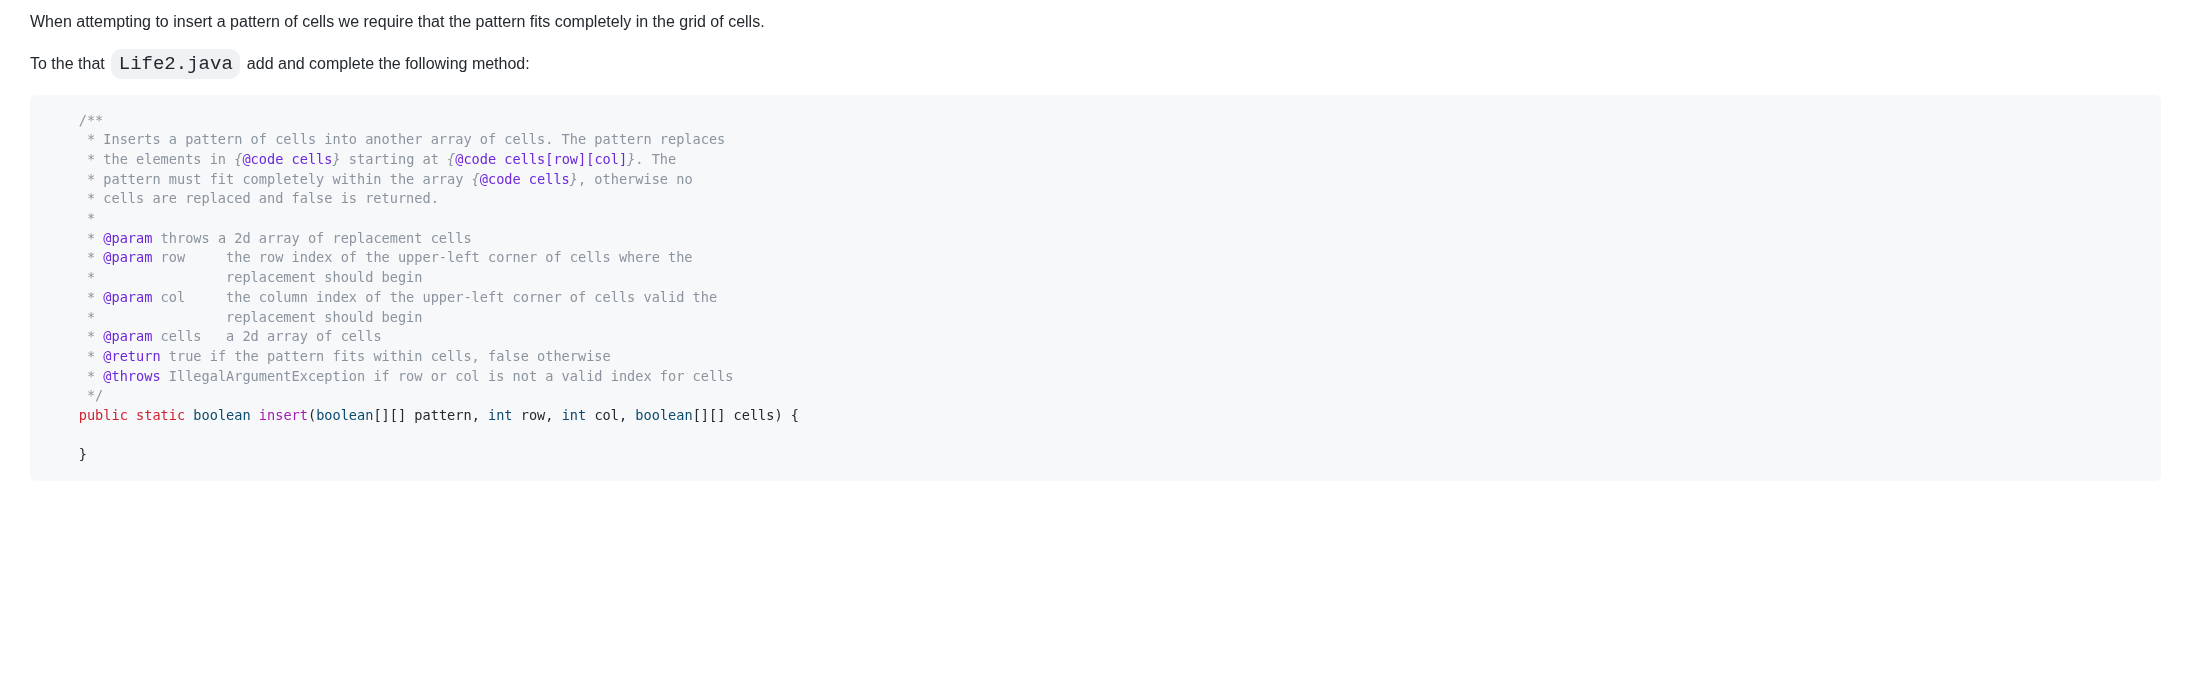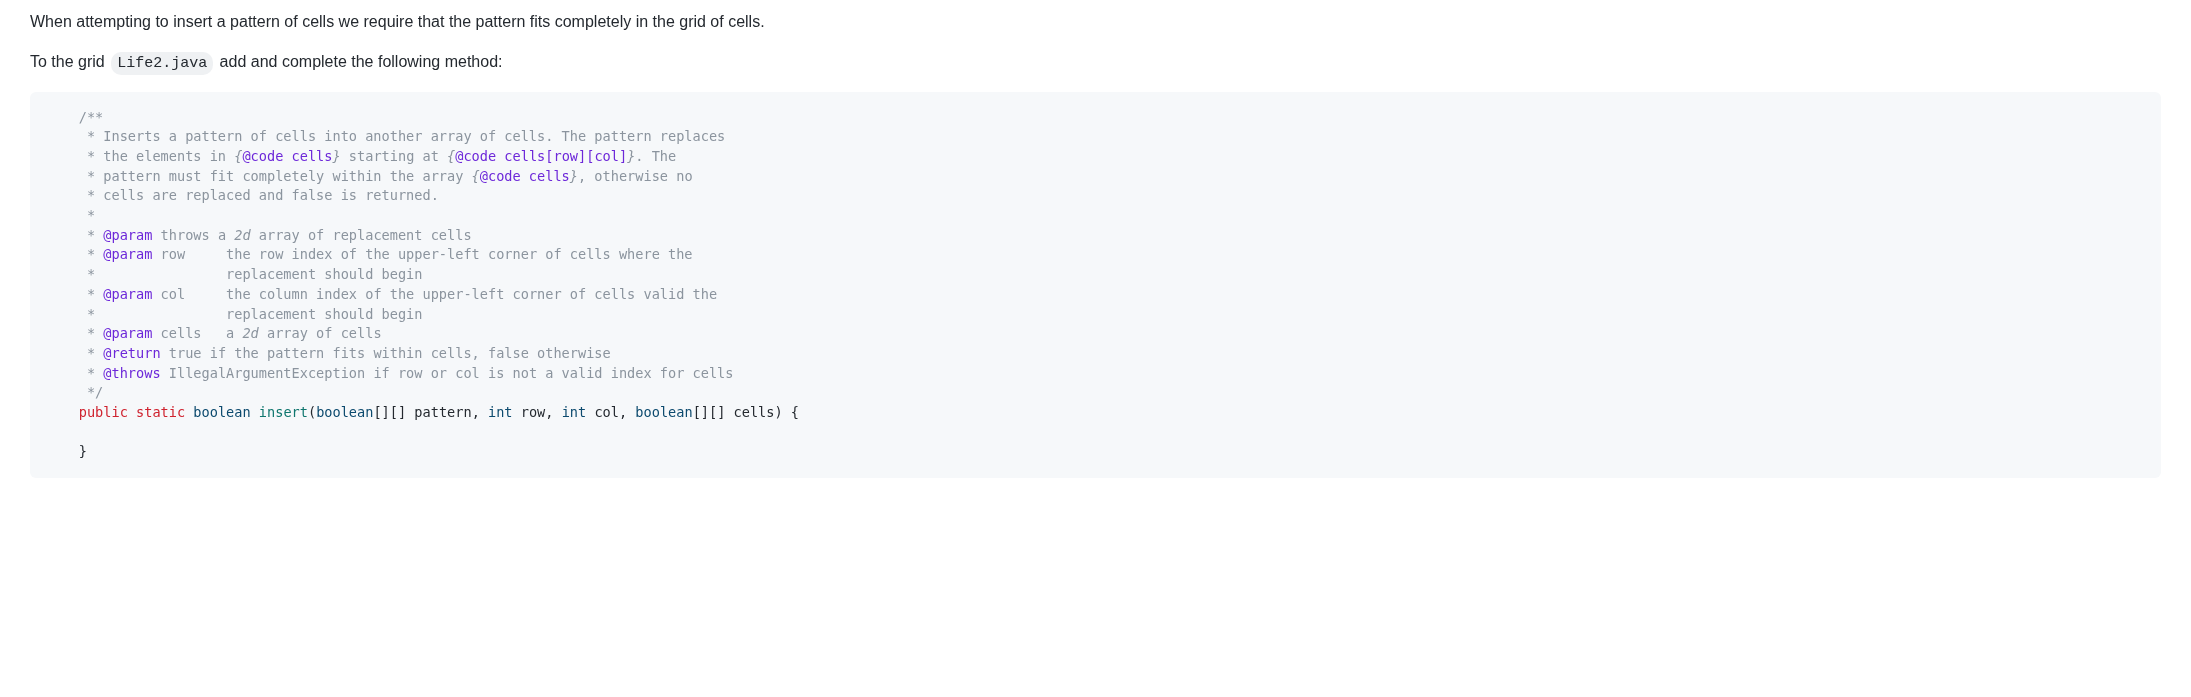--- a/index.html
+++ b/index.html
@@ -17,21 +17,21 @@
     }
     .content {
       max-width: 100%;
     }
     .para {
       margin-bottom: 16px;
       color: #24292f;
     }
     .inline-code {
       font-family: ui-monospace, SFMono-Regular, "SF Mono", Menlo, Consolas, "Liberation Mono", monospace;
-      font-size: 15px;
+      font-size: 19px;
       background-color: rgba(175, 184, 193, 0.2);
       padding: 0.2em 0.4em;
       border-radius: 10px;
       margin: 0 2px;
     }
     .code-block {
       background-color: #f6f8fa;
       border-radius: 6px;
       padding: 16px;
       overflow-x: auto;
@@ -40,35 +40,35 @@
       line-height: 1.45;
       margin-top: 12px;
     }
     .code-block pre {
       margin: 0;
       white-space: pre;
     }
     .c-comment { color: #8b949e; }
     .c-javadoc-annotation { color: #6d28d9; }
     .c-javadoc-brace { color: #8b949e; font-style: italic; }
-    .c-number { color: #8b949e; font-style: italic; }
+    .c-number { color: #8b949e; }
     .c-keyword { color: #cf222e; }
     .c-type { color: #0c4a6e; }
-    .c-function { color: #0f766e; }
+    .c-function { color: #a21caf; }
     .c-plain { color: #24292f; }
   </style>
 </head>
 <body>
 
 <div class="content">
 
   <p class="para">When attempting to insert a pattern of cells we require that the pattern fits completely in the grid of cells.</p>
 
   <p class="para">
-    <span>To the grid </span><code class="inline-code">Life2.java</code><span> add and complete the following method:</span>
+    <span>To the that </span><code class="inline-code">Life2.java</code><span> add and complete the following method:</span>
   </p>
 
   <div class="code-block">
 <pre><span class="c-comment">    /**</span>
 <span class="c-comment">     * Inserts a pattern of cells into another array of cells. The pattern replaces</span>
 <span class="c-comment">     * the elements in </span><span class="c-javadoc-brace">{</span><span class="c-javadoc-annotation">@code cells</span><span class="c-javadoc-brace">}</span><span class="c-comment"> starting at </span><span class="c-javadoc-brace">{</span><span class="c-javadoc-annotation">@code cells[row][col]</span><span class="c-javadoc-brace">}</span><span class="c-comment">. The</span>
 <span class="c-comment">     * pattern must fit completely within the array </span><span class="c-javadoc-brace">{</span><span class="c-javadoc-annotation">@code cells</span><span class="c-javadoc-brace">}</span><span class="c-comment">, otherwise no</span>
 <span class="c-comment">     * cells are replaced and false is returned.</span>
 <span class="c-comment">     * </span>
 <span class="c-comment">     * </span><span class="c-javadoc-annotation">@param</span><span class="c-comment"> throws a </span><span class="c-number">2d</span><span class="c-comment"> array of replacement cells</span>

